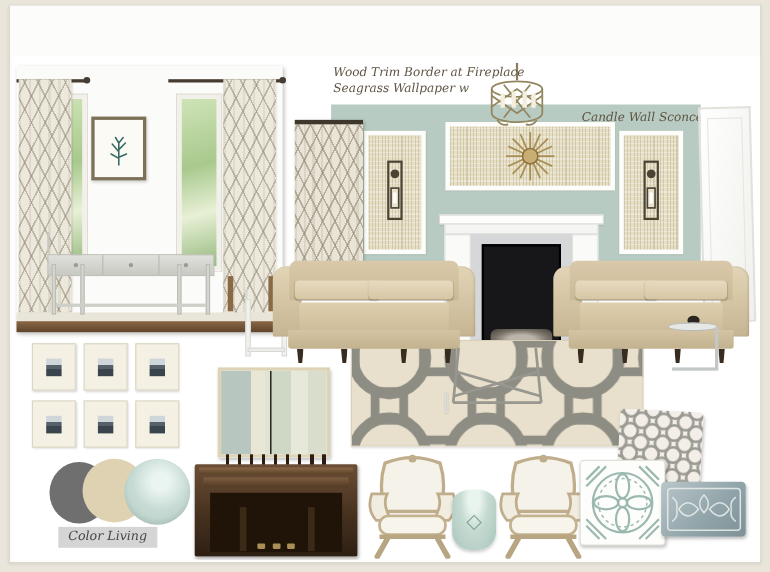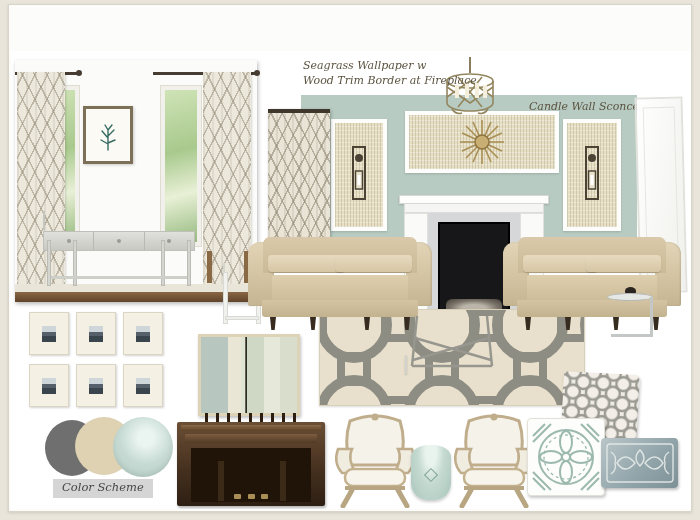--- a/index.html
+++ b/index.html
@@ -300,22 +300,22 @@
         <svg width="20" height="64" viewBox="0 0 20 64">
           <rect x="4" y="4" width="12" height="52" fill="none" stroke="#4c4335" stroke-width="2"></rect>
           <circle cx="10" cy="15" r="4" fill="#4c4335"></circle>
           <rect x="6.5" y="28" width="7" height="18" fill="#e8e2cc" stroke="#4c4335" stroke-width="1.5"></rect>
           <rect x="8.5" y="32" width="3" height="10" fill="#fff"></rect>
         </svg>
       </span>
     </div>
 
     <div class="item annot wall-note">
+      <div>Wood Trim Border at Fireplace</div>
       <div>Seagrass Wallpaper w</div>
-      <div>Wood Trim Border at Fireplace</div>
     </div>
 
     <div class="item chandelier">
       <svg width="60" height="68" viewBox="0 0 60 68">
         <line x1="30" y1="0" x2="30" y2="16" stroke="#8a7d5e" stroke-width="2"></line>
         <g stroke="#93865f" stroke-width="1.6" fill="none">
           <path d="M7 24 v22 a23 8 0 0 0 46 0 v-22"></path>
           <ellipse cx="30" cy="24" rx="23" ry="7"></ellipse>
           <path d="M7 30 L30 46 L53 30 M7 40 L30 24 L53 40 M18 20 L42 50 M42 20 L18 50"></path>
           <path d="M12 52 q4 6 10 4 M48 52 q-4 6 -10 4"></path>
@@ -435,21 +435,21 @@
       <span class="mini-frame">
           <span class="mini-photo"></span>
         </span>
     </div>
 
     <div class="item abstract-art"></div>
 
     <div class="item swatch swatch-gray"></div>
     <div class="item swatch swatch-cream"></div>
     <div class="item swatch swatch-seafoam"></div>
-    <div class="item annot color-label">Color Scheme</div>
+    <div class="item annot color-label">Color Living</div>
 
     <div class="item piano">
       <span class="piano-rack"></span>
       <span class="piano-body">
         <span class="piano-lid"></span>
         <span class="piano-fall"></span>
         <span class="piano-cavity"></span>
         <span class="piano-pedals">
           <span class="pedal"></span>
             <span class="pedal"></span>

